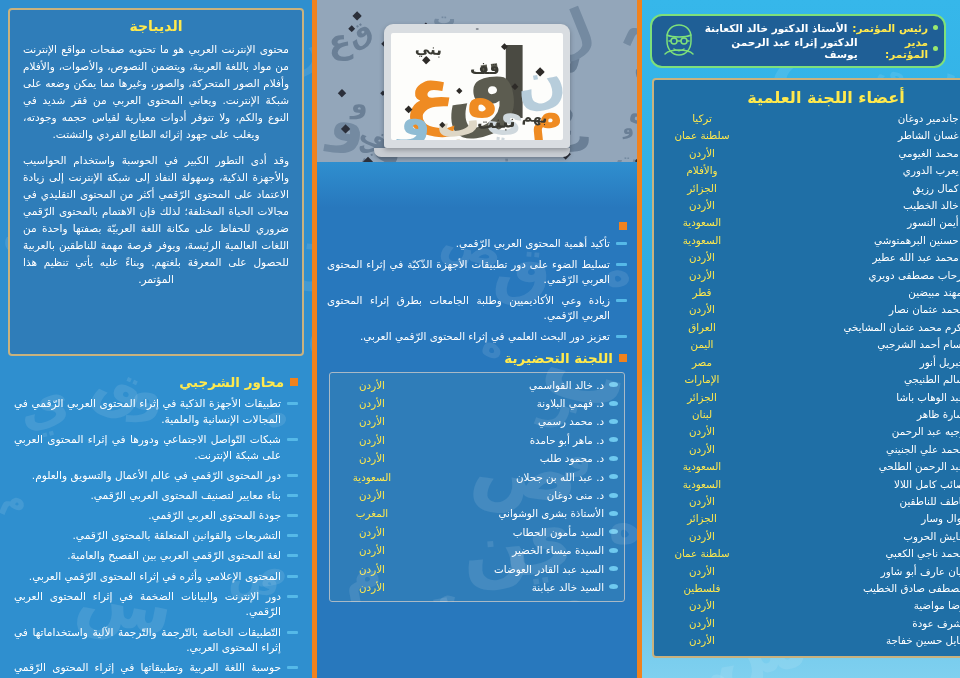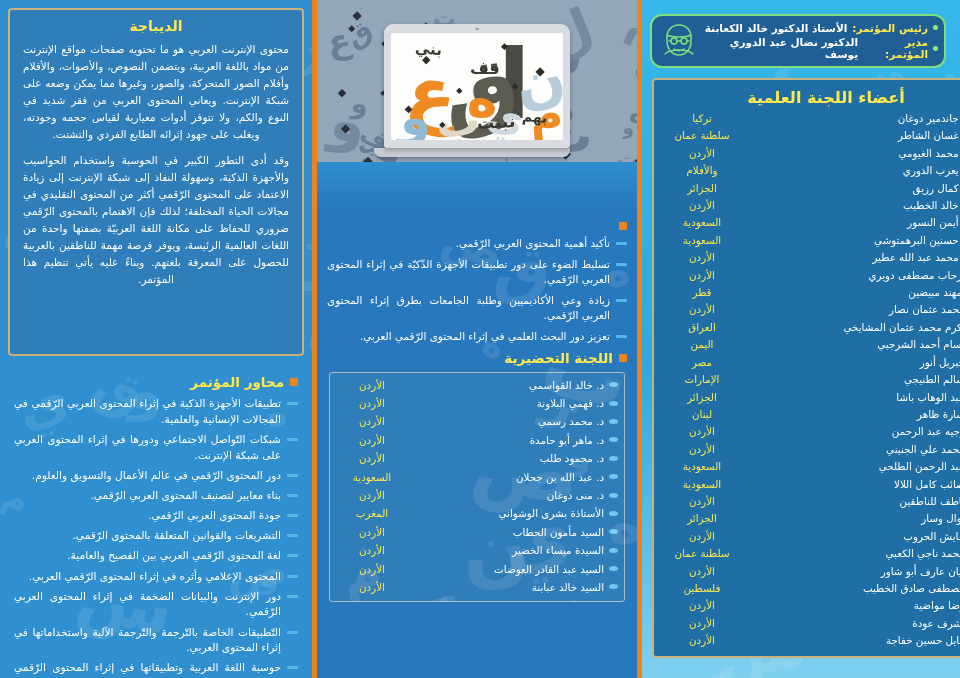--- a/index.html
+++ b/index.html
@@ -193,21 +193,21 @@
     <div class="chair-box">
       <div class="chair-lines">
         <div class="chair-line">
           <span class="chair-dot"></span>
           <span class="chair-role">رئيس المؤتمر:</span>
           <span class="chair-name">الأستاذ الدكتور خالد الكعابنة</span>
         </div>
         <div class="chair-line">
           <span class="chair-dot"></span>
           <span class="chair-role">مدير المؤتمر:</span>
-          <span class="chair-name">الدكتور نضال عبد الدوري يوسف</span>
+          <span class="chair-name">الدكتور إثراء عبد الرحمن يوسف</span>
         </div>
       </div>
       <div class="chair-icon">
         <svg viewBox="0 0 46 46" width="46" height="46" aria-hidden="true">
           <g fill="none" stroke="#7ee07a" stroke-width="1.5" stroke-linecap="round" stroke-linejoin="round">
             <path d="M11 19c0-7 5-12 12-12s12 5 12 12v4c0 8-5 14-12 14s-12-6-12-14z"></path>
             <path d="M11 17c4 2 8 2 12 2s8 0 12-2"></path>
             <circle cx="18" cy="23" r="3"></circle>
             <circle cx="28" cy="23" r="3"></circle>
             <path d="M21 23h4"></path>
@@ -621,21 +621,21 @@
 
     <div class="preamble-panel">
       <div class="preamble-title">الديباجة</div>
       <p class="preamble-p">محتوى الإنترنت العربي هو ما تحتويه صفحات مواقع الإنترنت من مواد باللغة العربية، ويتضمن النصوص، والأصوات، والأفلام وأفلام الصور المتحركة، والصور، وغيرها مما يمكن وضعه على شبكة الإنترنت. ويعاني المحتوى العربي من فقر شديد في النوع والكم، ولا تتوفر أدوات معيارية لقياس حجمه وجودته، ويغلب على جهود إثرائه الطابع الفردي والتشتت.</p>
       <p class="preamble-p">وقد أدى التطور الكبير في الحوسبة واستخدام الحواسيب والأجهزة الذكية، وسهولة النفاذ إلى شبكة الإنترنت إلى زيادة الاعتماد على المحتوى الرّقمي أكثر من المحتوى التقليدي في مجالات الحياة المختلفة؛ لذلك فإن الاهتمام بالمحتوى الرّقمي ضروري للحفاظ على مكانة اللغة العربيّة بصفتها واحدة من اللغات العالمية الرئيسة، ويوفر فرصة مهمة للناطقين بالعربية للحصول على المعرفة بلغتهم. وبناءً عليه يأتي تنظيم هذا المؤتمر.</p>
     </div>
 
     <div class="themes-wrap">
       <div class="sec-head">
         <span class="sq"></span>
-        <span class="sec-head-txt">محاور المؤتمر</span>
+        <span class="sec-head-txt">محاور الشرجبي</span>
       </div>
       <ul class="theme-list" id="theme-list">
           <li class="theme-row">
             <span class="dash"></span>
             <span class="theme-txt">تطبيقات الأجهزة الذكية في إثراء المحتوى العربي الرّقمي في المجالات الإنسانية والعلمية.</span>
           </li>
           <li class="theme-row">
             <span class="dash"></span>
             <span class="theme-txt">شبكات التّواصل الاجتماعي ودورها في إثراء المحتوى العربي على شبكة الإنترنت.</span>
           </li>

